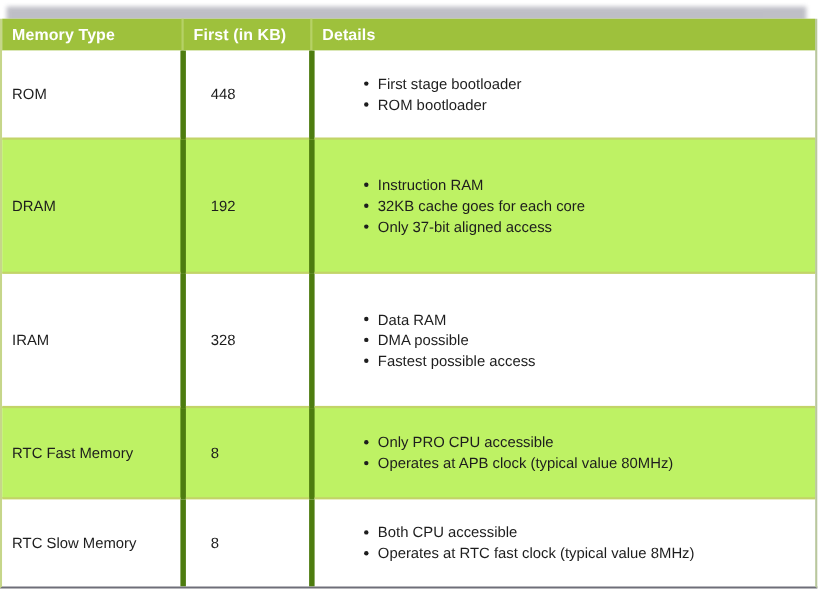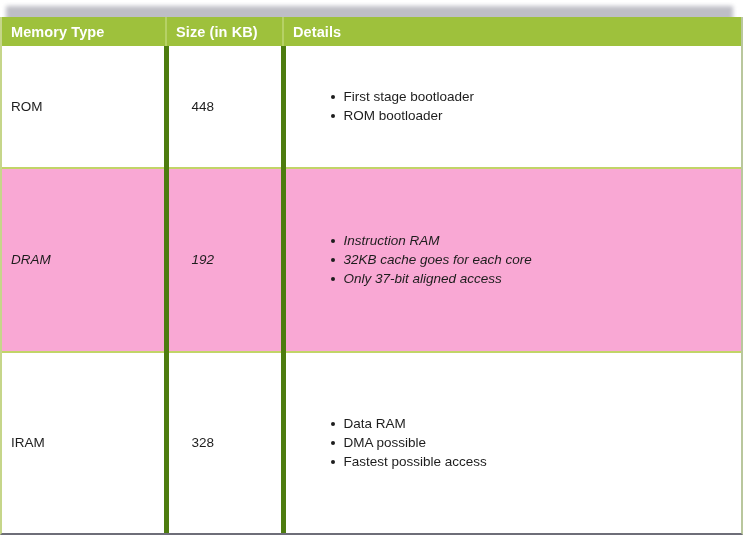--- a/index.html
+++ b/index.html
@@ -81,21 +81,21 @@
     color: #1d1d1d;
     vertical-align: middle;
     border-right: 5px solid #4d7c0f;
     border-bottom: 2px solid #c2d468;
     padding: 0;
   }
   tbody tr:last-child td { border-bottom: none; }
   tbody td.cell-details { border-right: none; }
 
   tbody tr.odd td  { background: #ffffff; }
-  tbody tr.even td { background: #f9a8d4; font-style: italic; }
+  tbody tr.even td { background: #bef264; }
 
   .cell-type   { padding-left: 9px; }
   .cell-size   { padding-left: 23px; }
   .cell-details{ padding-left: 0px; }
 
   
   ul.bullets {
     margin: 0;
     padding: 0 0 0 45px;
     list-style: none;
@@ -130,21 +130,21 @@
     <table class="memtable">
       <colgroup>
         <col class="c-type">
         <col class="c-size">
         <col class="c-details">
       </colgroup>
 
       <thead>
         <tr>
           <th>Memory Type</th>
-          <th>Size (in KB)</th>
+          <th>First (in KB)</th>
           <th class="last">Details</th>
         </tr>
       </thead>
 
       <tbody>
 
         <tr class="odd">
           <td class="cell-type">ROM</td>
           <td class="cell-size">448</td>
           <td class="cell-details">
@@ -172,19 +172,39 @@
           <td class="cell-size">328</td>
           <td class="cell-details">
             <ul class="bullets">
               <li>Data RAM</li>
               <li>DMA possible</li>
               <li>Fastest possible access</li>
             </ul>
           </td>
         </tr>
 
-
+        <tr class="even">
+          <td class="cell-type">RTC Fast Memory</td>
+          <td class="cell-size">8</td>
+          <td class="cell-details">
+            <ul class="bullets">
+              <li>Only PRO CPU accessible</li>
+              <li>Operates at APB clock (typical value 80MHz)</li>
+            </ul>
+          </td>
+        </tr>
+
+        <tr class="odd">
+          <td class="cell-type">RTC Slow Memory</td>
+          <td class="cell-size">8</td>
+          <td class="cell-details">
+            <ul class="bullets">
+              <li>Both CPU accessible</li>
+              <li>Operates at RTC fast clock (typical value 8MHz)</li>
+            </ul>
+          </td>
+        </tr>
 
       </tbody>
     </table>
   </div>
 
 </div>
 
 </body></html>

